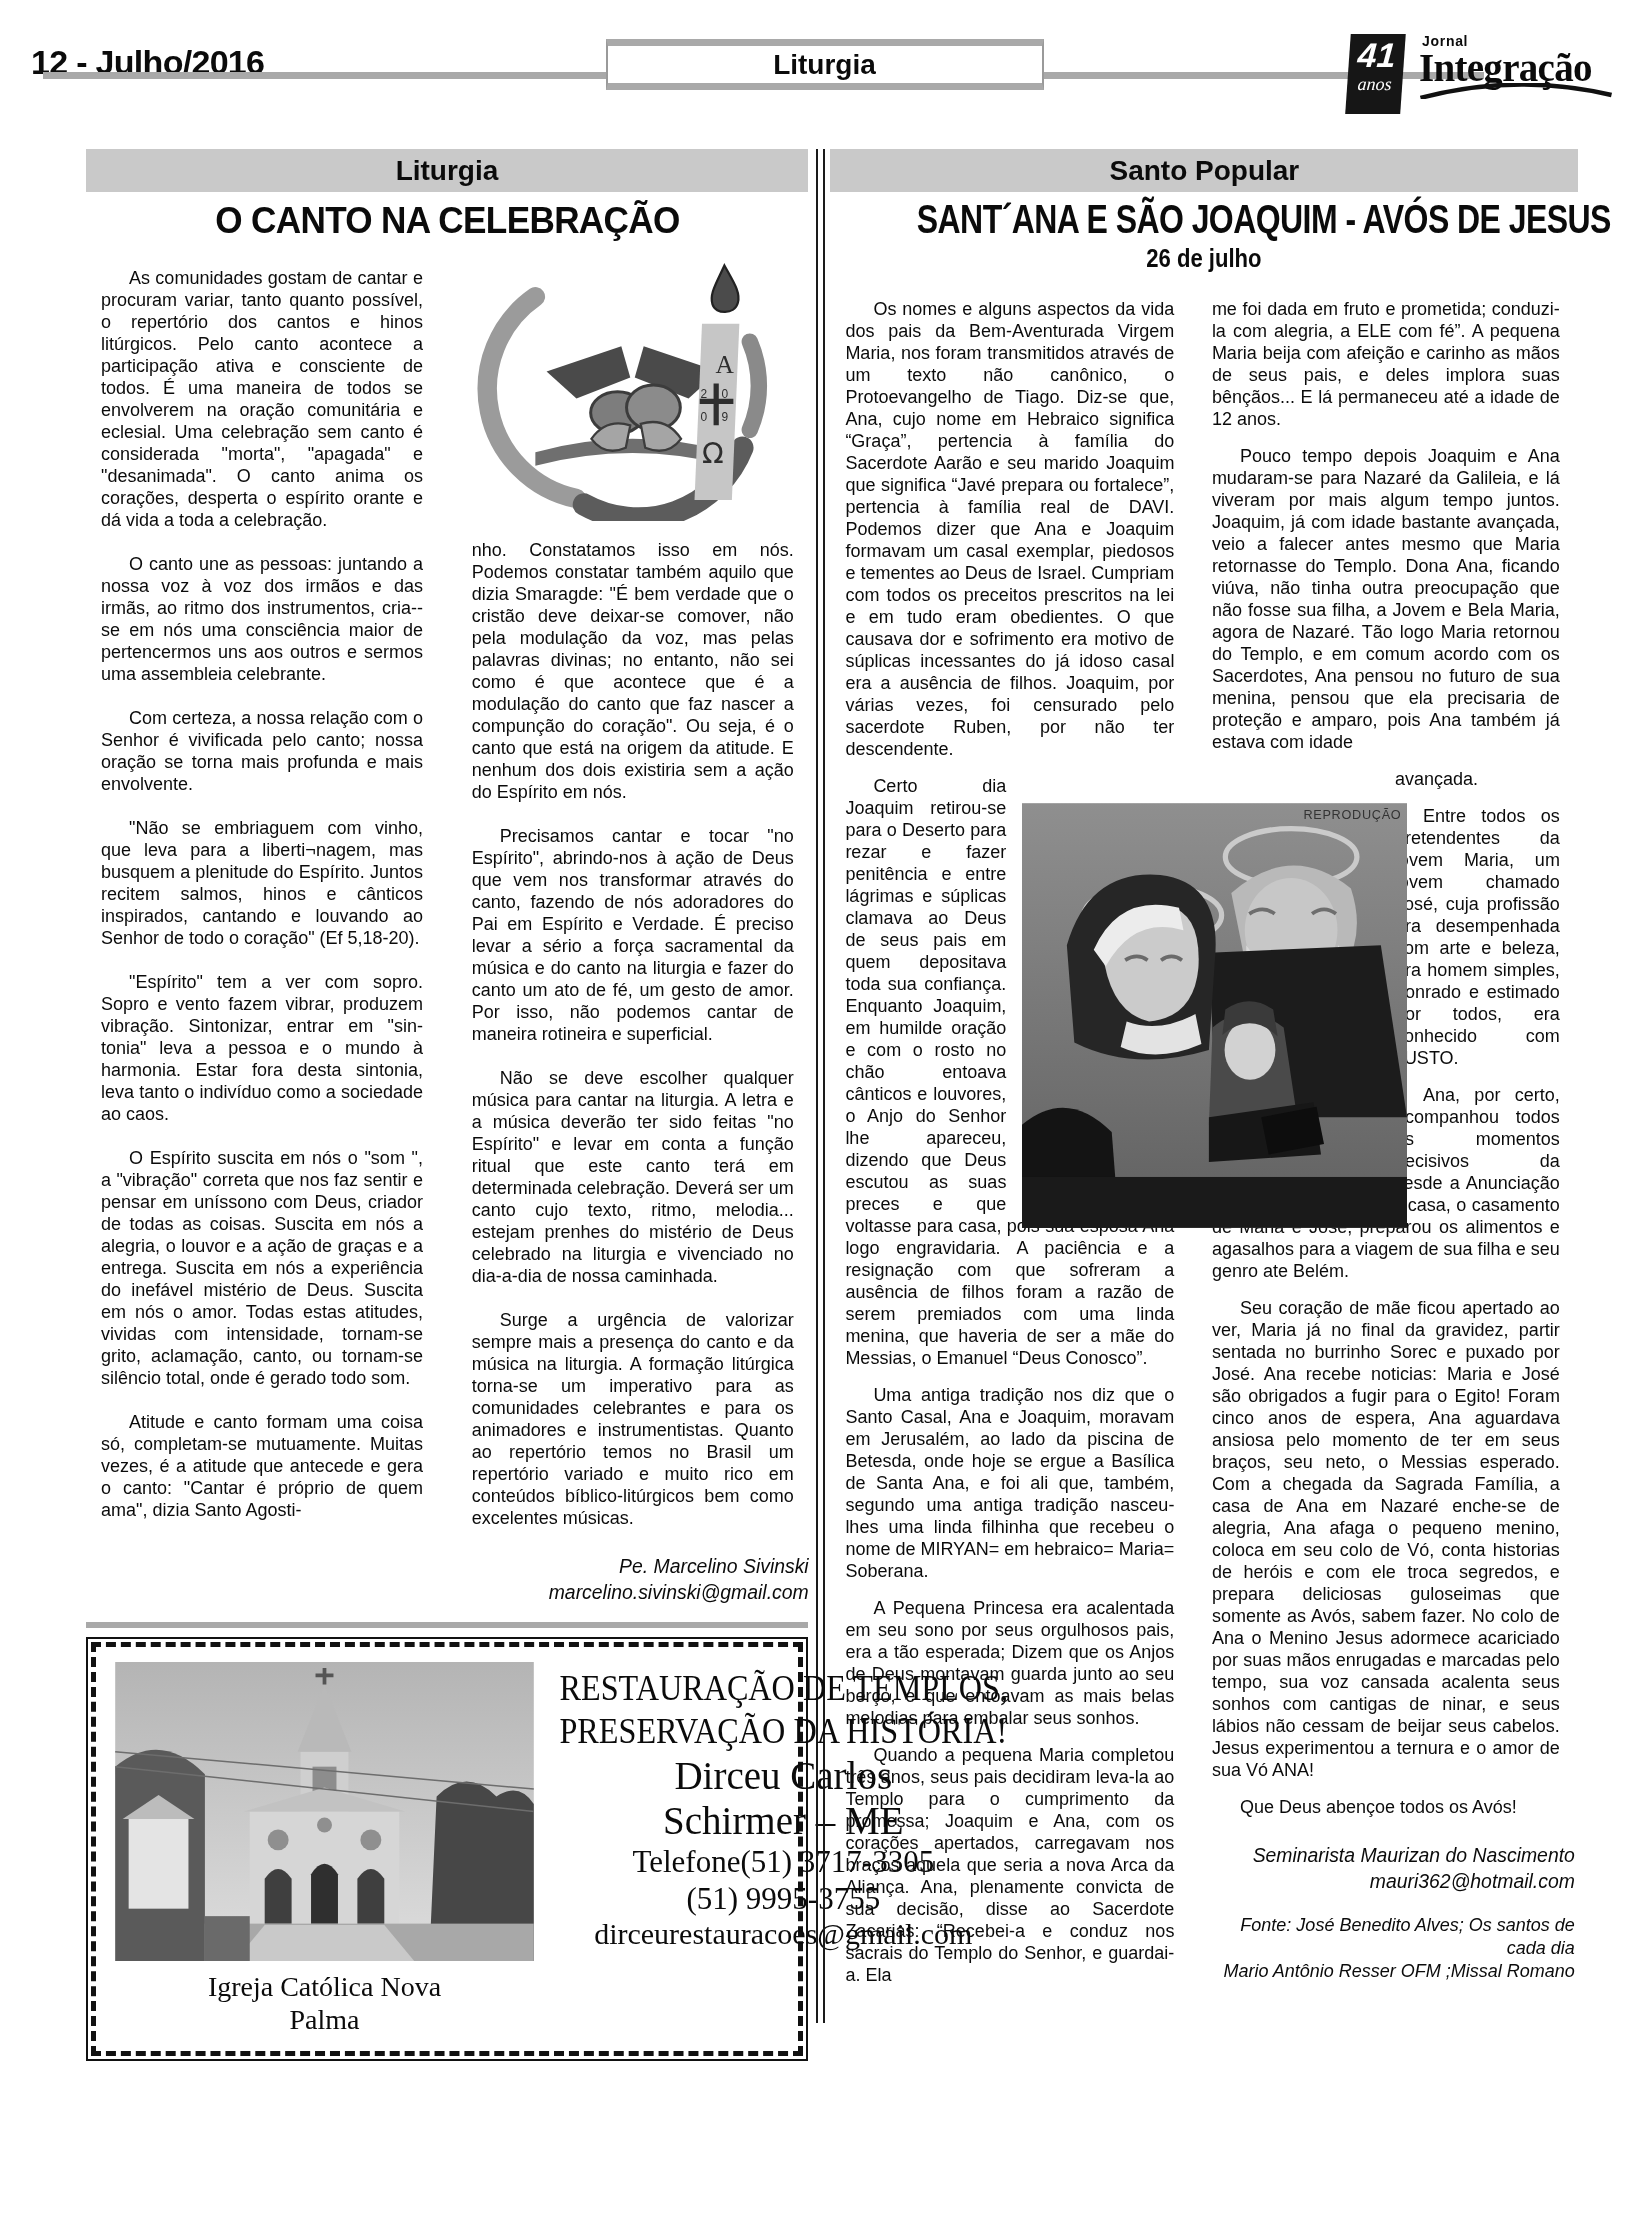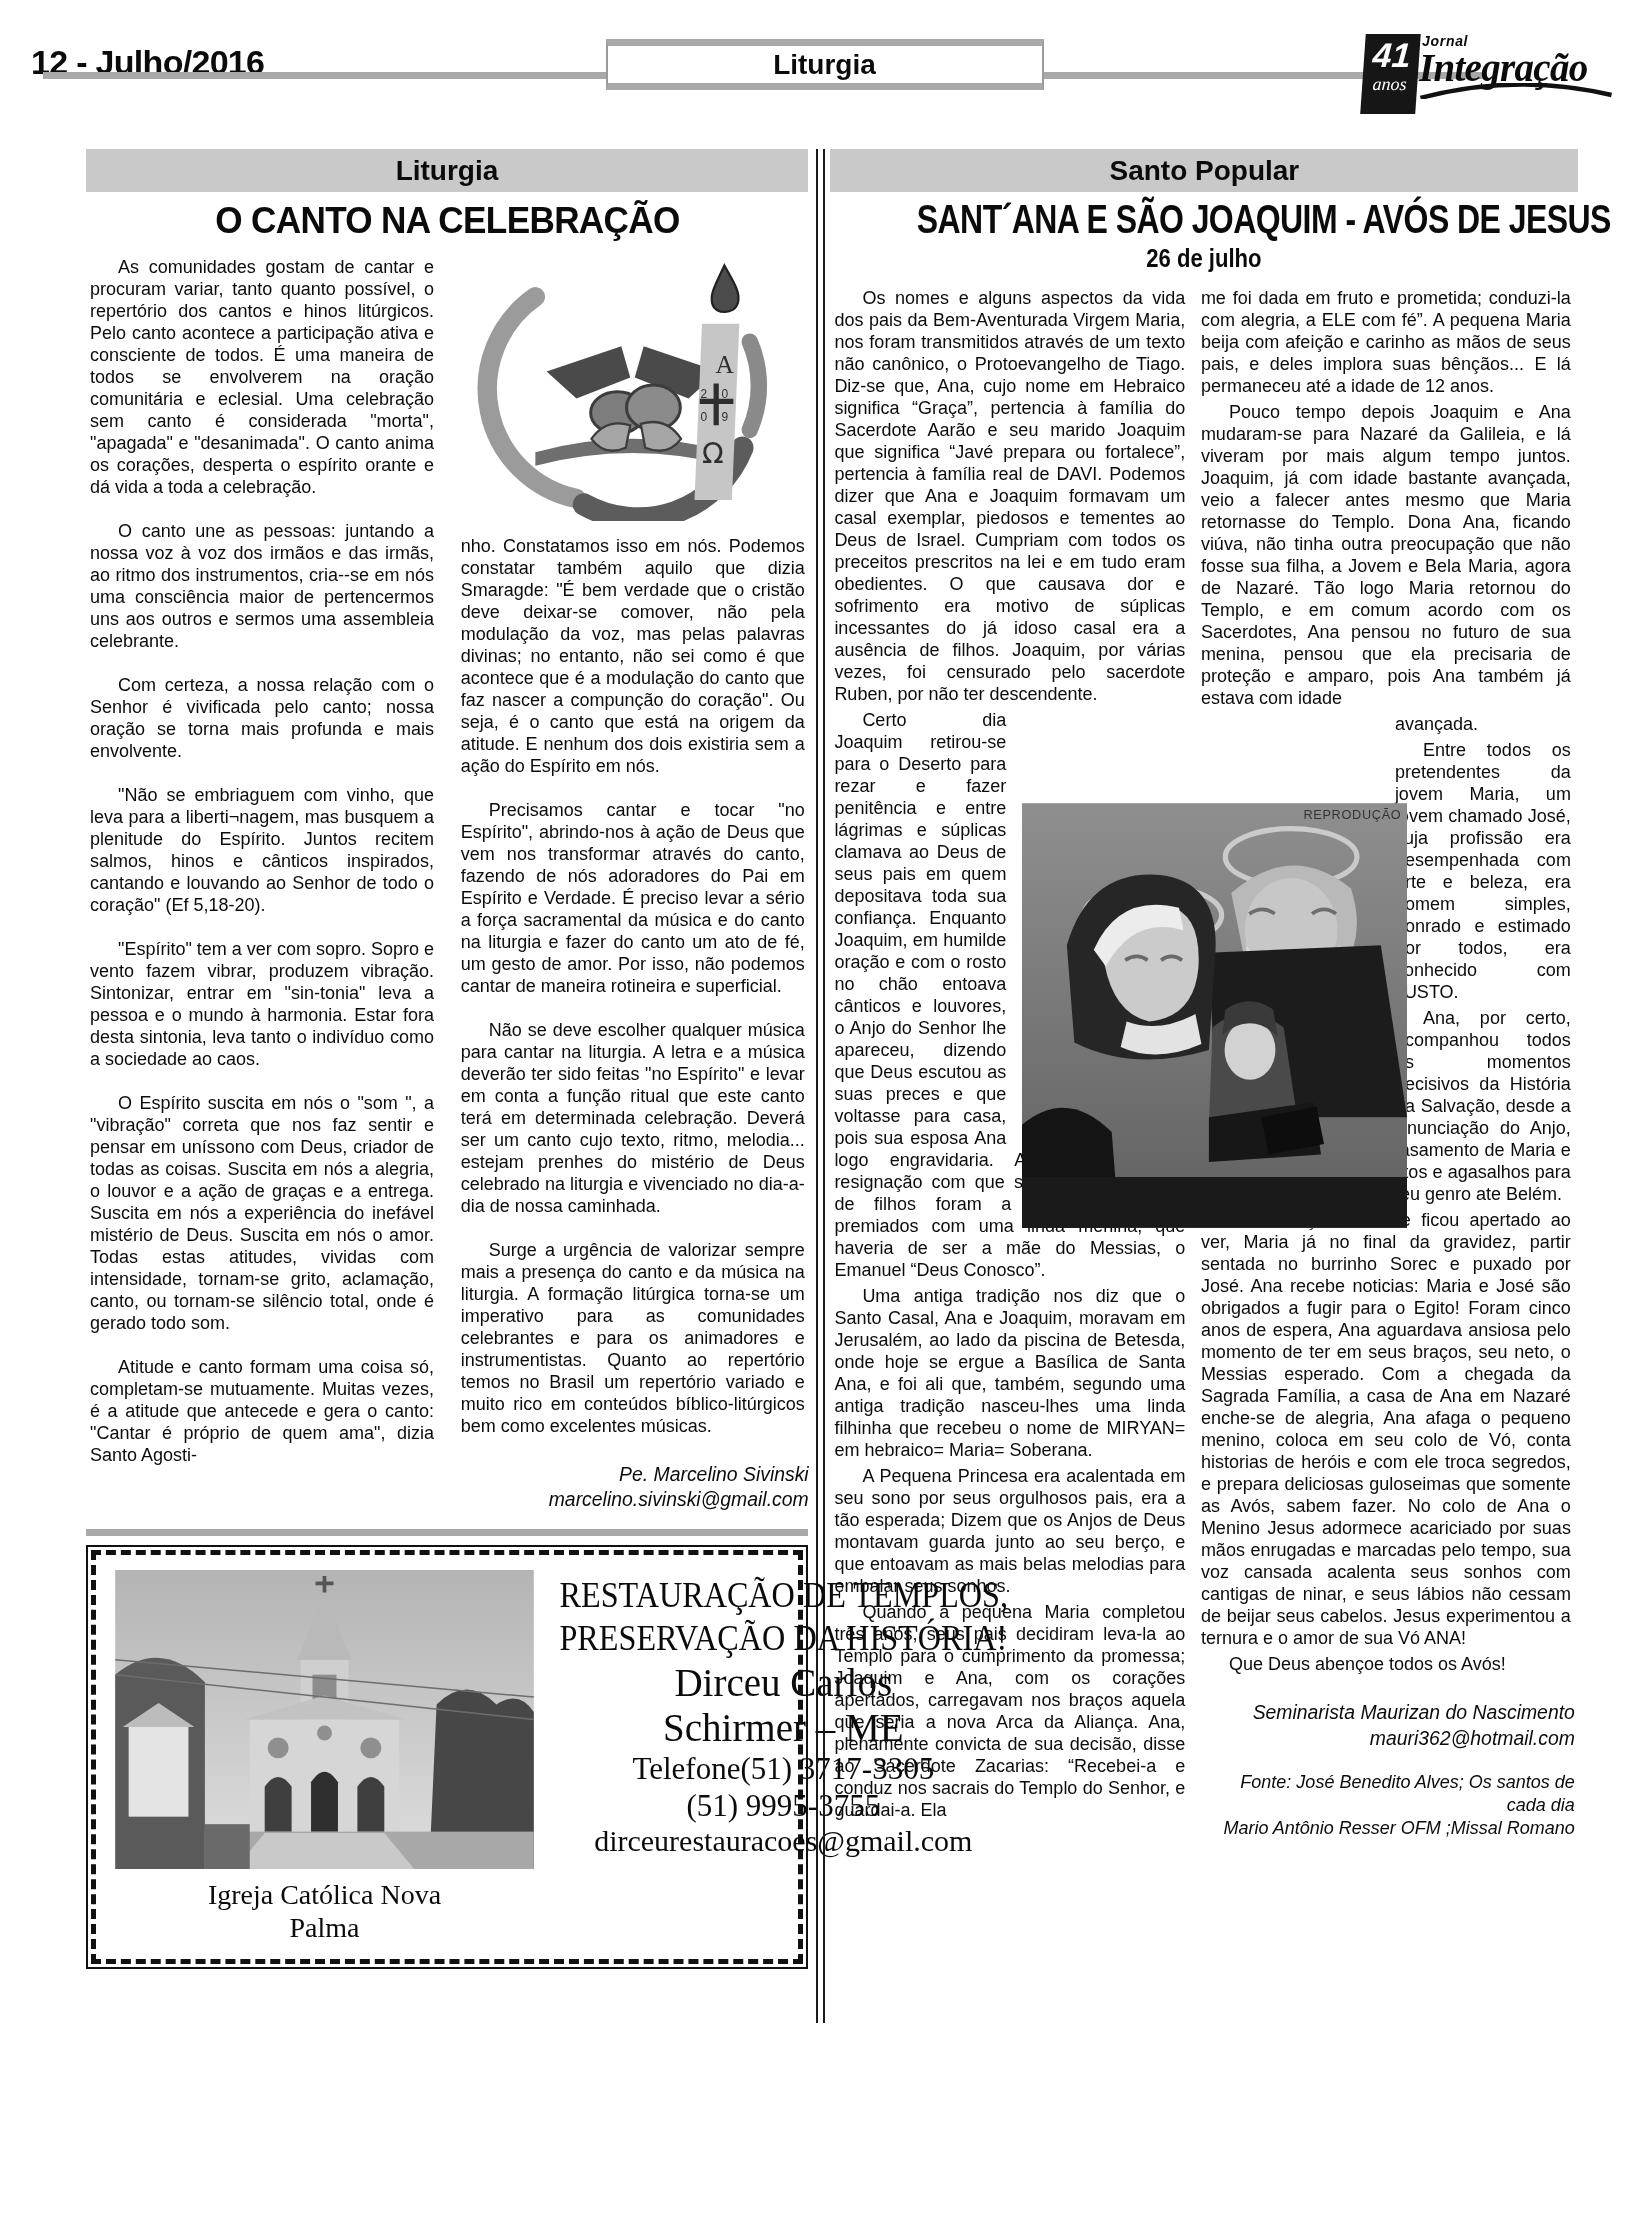--- a/index.html
+++ b/index.html
@@ -12,21 +12,21 @@
   .hdr-rule{position:absolute;left:43px;right:165px;top:72px;height:6.7px;background:#a9a9a9;}
   .hdr-box{position:absolute;left:50%;transform:translateX(-50%);top:39px;width:434px;height:37px;
            background:#fff;border-left:2.2px solid #9a9a9a;border-right:2.2px solid #9a9a9a;
            border-top:7.5px solid #a9a9a9;border-bottom:7.5px solid #a9a9a9;
            text-align:center;font-size:28px;font-weight:bold;line-height:37px;}
   .hdr-logo{position:absolute;right:36px;top:34px;display:flex;align-items:flex-start;}
   .logo-badge{width:55px;height:78px;background:#161616;color:#fff;text-align:center;
               font-style:italic;transform:skewX(-4deg);padding-top:1.5px;}
   .logo-badge .y{font-size:34px;font-weight:bold;display:block;line-height:39px;}
   .logo-badge .a{font-size:18px;font-family:"Liberation Serif",serif;display:block;line-height:19.4px;}
-  .logo-right{margin-left:1px;line-height:1;font-style:italic;}
+  .logo-right{margin-left:16px;line-height:1;}
   .logo-jornal{font-size:14px;font-weight:bold;letter-spacing:0.7px;display:block;margin-left:3px;}
   .logo-name{font-size:39px;font-family:"Liberation Serif",serif;font-weight:bold;display:block;letter-spacing:-0.7px;}
   .logo-swoosh{display:block;margin-top:-4.5px;}
   
   .content{display:flex;margin:37px 36px 0 86px;}
   .sec-left{width:722px;flex:none;}
   .divider{flex:none;width:9px;border-left:2.2px solid #1a1a1a;border-right:2.2px solid #1a1a1a;
            height:1874px;margin:0 5.2px 0 8.2px;box-sizing:border-box;}
   .sec-right{width:748px;flex:none;position:relative;}
   .sec-bar{height:43px;background:#c9c9c9;text-align:center;font-size:28px;font-weight:bold;line-height:43px;}
@@ -36,21 +36,21 @@
   .t-right{font-size:40px;margin:4.5px 0 0;}
   .t-right>span{display:inline-block;transform:scaleX(0.80);transform-origin:center;letter-spacing:-0.7px;}
   .t-sub{text-align:center;font-size:26px;font-weight:bold;margin:1.5px 0 9px;}
   .t-sub>span{display:inline-block;transform:scaleX(0.85);}
   
   .cols{display:flex;}
   .colL1{width:352px;margin-right:18.7px;flex:none;}
   .colL2{width:352px;flex:none;}
   .colR1{width:359px;margin-right:7.5px;flex:none;}
   .colR2{width:378px;flex:none;}
-  .art p{margin:4px;font-size:18px;line-height:22px;text-align:justify;text-indent:28px;}
+  .art p{margin:15px;font-size:18px;line-height:22px;text-align:justify;text-indent:28px;}
   .art-left p{margin-bottom:22px;}
   .art-right p{margin-bottom:0;}
   p.cont{text-indent:0;}
   .fl-r{float:right;width:183px;height:434px;}
   .fl-l{float:left;width:198px;height:411px;}
   .byline{font-style:italic;text-align:right;font-size:19.4px;line-height:25.4px;margin-top:25.4px;}
   .fonte{font-style:italic;text-align:right;font-size:18px;line-height:23px;margin-top:19.4px;}
   
   .lit-logo-wrap{text-align:center;margin:0 0 10.5px;}
   .painting{position:absolute;left:192px;top:654px;width:385px;height:425px;}

